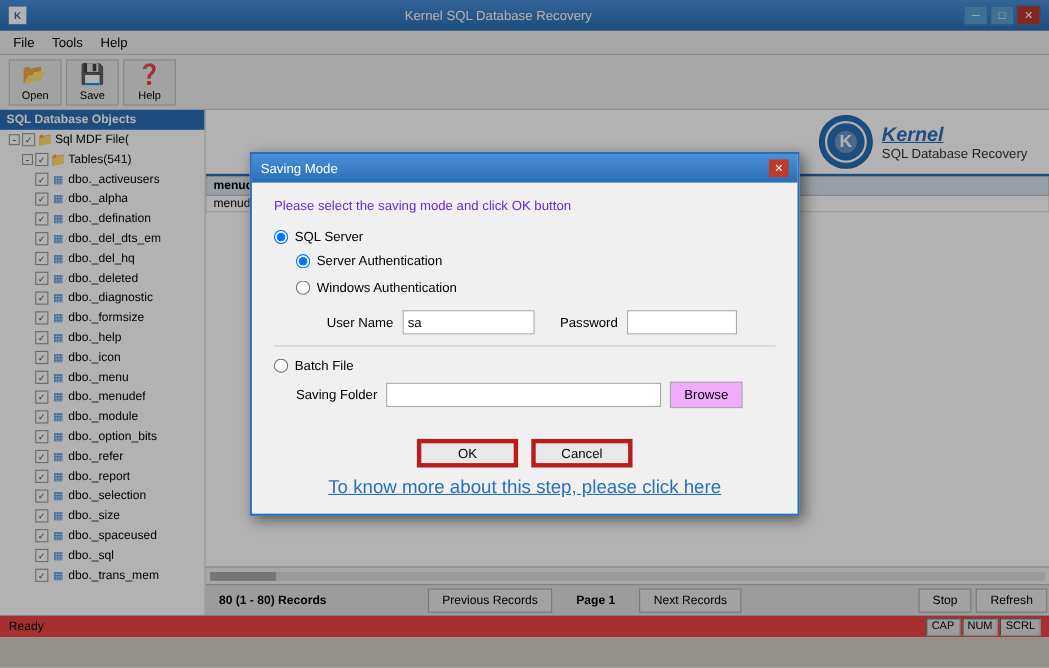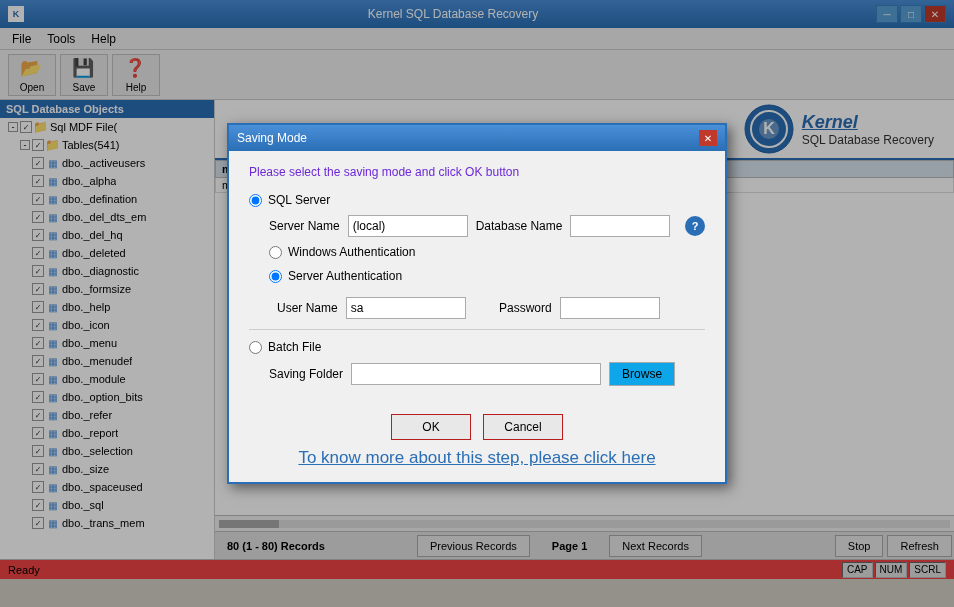--- a/index.html
+++ b/index.html
@@ -106,21 +106,21 @@
     }
 
     
     .main-layout {
       display: flex;
       height: calc(607px - 28px - 22px - 50px - 28px - 20px);
     }
 
     
     .sidebar {
-      width: 215px;
+      width: 187px;
       background: white;
       border-right: 1px solid #ccc;
       overflow-y: auto;
       overflow-x: hidden;
     }
     .sidebar-header {
       background: #2a6eb5;
       color: white;
       padding: 3px 6px;
       font-size: 11px;
@@ -351,62 +351,62 @@
       display: flex;
       flex-direction: column;
       gap: 4px;
       margin-bottom: 8px;
     }
     .credentials-grid {
       display: grid;
       grid-template-columns: auto 1fr auto 1fr;
       align-items: center;
       gap: 24px 8px;
-      margin-left: 8px;
+      margin-left: 28px;
     }
 
     .section-divider {
       border-top: 1px solid #ccc;
       margin: 10px 0;
     }
 
     .batch-section {
       margin: 4px 0;
     }
     .saving-folder-row {
       display: flex;
       align-items: center;
       gap: 8px;
       margin: 8px 0 0 20px;
     }
     .browse-btn {
       height: 24px;
       padding: 0 12px;
-      background: #0ea5e9;
+      background: #f0abfc;
       border: 1px solid #aaa;
       cursor: pointer;
       font-size: 12px;
     }
 
     .dialog-footer {
       display: flex;
       flex-direction: column;
       align-items: center;
       gap: 8px;
       padding: 10px 20px 14px;
     }
     .dialog-buttons {
       display: flex;
       gap: 12px;
     }
     .dialog-btn {
-      width: 80px;
+      width: 92px;
       height: 26px;
       background: #e8e8e8;
-      border: 1px solid #b91c1c;
+      border: 4px solid #b91c1c;
       cursor: pointer;
       font-size: 12px;
     }
     .dialog-link {
       color: #2a6eb5;
       text-decoration: underline;
       font-size: 17px;
       cursor: pointer;
     }
 
@@ -719,37 +719,30 @@
 
     <div class="dialog-body">
       <div class="dialog-instruction">Please select the saving mode and click OK button</div>
 
       <div class="radio-group">
         <div class="radio-row">
           <input type="radio" name="saving-mode" checked="" id="radio-sql" style="">
           <label for="radio-sql">SQL Server</label>
         </div>
 
-        <div class="form-grid">
-          <label class="form-label">Server Name</label>
-          <input type="text" class="form-input" style="width: 120px;" value="(local)">
-          <label class="form-label">Database Name</label>
-          <input type="text" class="form-input" style="width: 100px;">
-          <button class="info-btn">?</button>
-        </div>
 
         <div class="auth-section">
           <div class="auth-options">
             <div class="radio-row">
+              <input type="radio" name="auth-type" checked="" id="radio-server" style="">
+              <label for="radio-server">Server Authentication</label>
+            </div>
+            <div class="radio-row">
               <input type="radio" name="auth-type" id="radio-win" style="">
               <label for="radio-win">Windows Authentication</label>
-            </div>
-            <div class="radio-row">
-              <input type="radio" name="auth-type" checked="" id="radio-server" style="">
-              <label for="radio-server">Server Authentication</label>
             </div>
           </div>
           <div class="credentials-grid">
             <label class="form-label">User Name</label>
             <input type="text" class="form-input" style="width: 120px;" value="sa">
             <label class="form-label">Password</label>
             <input type="password" class="form-input" style="width: 100px;">
           </div>
         </div>
       </div>

